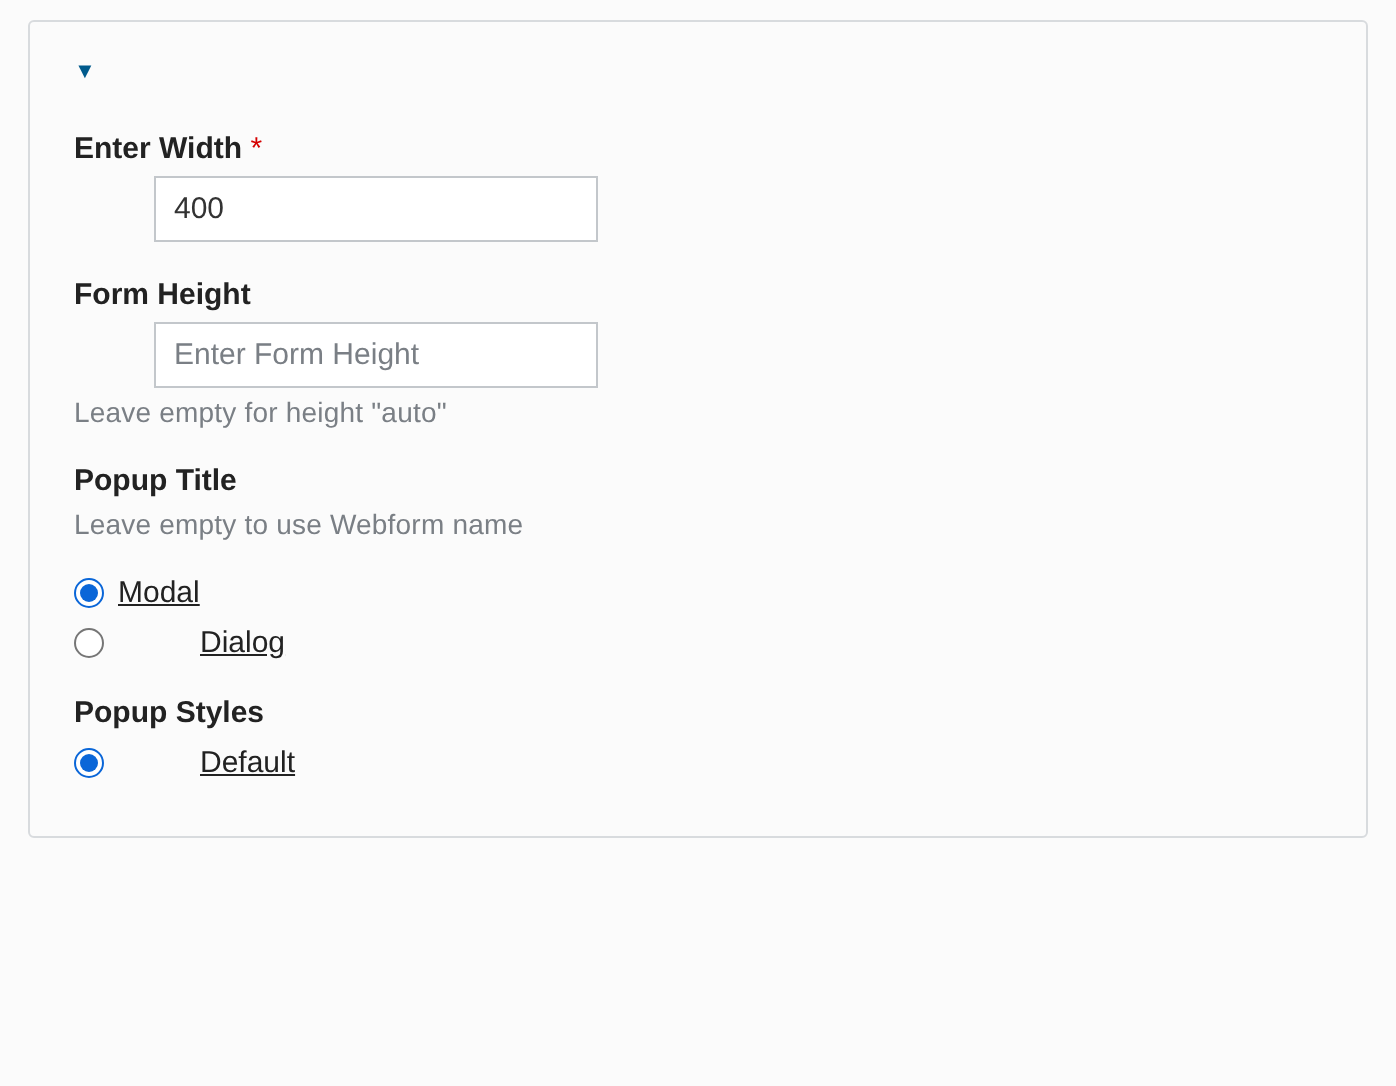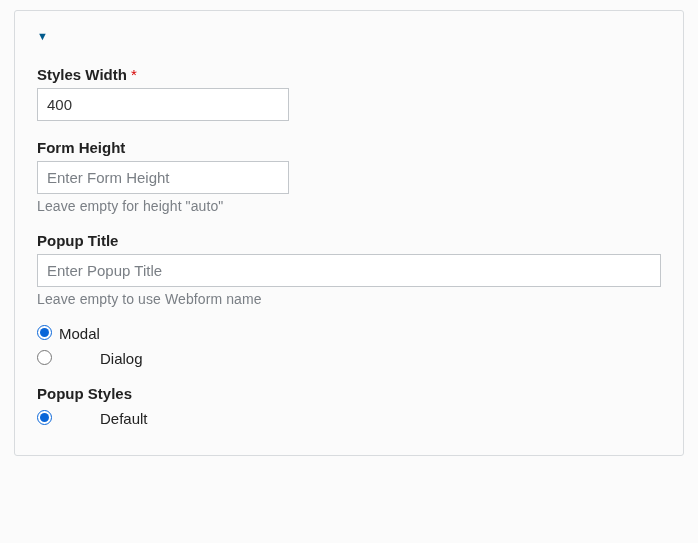--- a/index.html
+++ b/index.html
@@ -58,33 +58,35 @@
     padding: 7px 9px;
     border: 1px solid #c3c7cb;
     font-size: 15px;
     color: #333;
     background: #fff;
     font-family: inherit;
   }
   input.text-input::placeholder {
     color: #7a7f85;
   }
-  .w-narrow { width: 252px; }
+  .w-narrow { width: 222px; margin-left: 40px; }
   .w-full { width: 100%; }
   .hint {
     color: #7a7f85;
     font-size: 14px;
     margin-top: 4px;
     letter-spacing: 0.1px;
   }
   .radio-row {
     display: flex;
+    align-items: center;
     gap: 7px;
     margin: 8px 0 8px 0;
     font-size: 15px;
+    text-decoration: underline;
   }
   .radio-row:last-child { margin-bottom: 0; gap: 48px; }
   input[type="radio"] {
     width: 15px;
     height: 15px;
     accent-color: #0a66d8;
   }
   .radio-row label {
     cursor: default;
   }
@@ -94,35 +96,34 @@
 <body>
 
 <div class="panel">
 
   <div class="section-header">
     <span class="triangle">▼</span>
   </div>
 
   <div class="field-group">
     <label class="field-label">
-      <span>Styles Width</span>
+      <span>Enter Width</span>
       <span class="req">*</span>
     </label>
     <input type="text" class="text-input w-narrow" value="400" style="">
   </div>
 
   <div class="field-group">
     <label class="field-label">Form Height</label>
     <input type="text" class="text-input w-narrow" placeholder="Enter Form Height" style="">
     <div class="hint">Leave empty for height "auto"</div>
   </div>
 
   <div class="field-group">
     <label class="field-label">Popup Title</label>
-    <input type="text" class="text-input w-full" placeholder="Enter Popup Title" style="">
     <div class="hint">Leave empty to use Webform name</div>
   </div>
 
   <div class="field-group">
     <div class="radio-row radio-group-first">
       <input type="radio" name="popup-type" id="pt-modal" checked="" style="">
       <label for="pt-modal">Modal</label>
     </div>
     <div class="radio-row">
       <input type="radio" name="popup-type" id="pt-dialog" style="">

